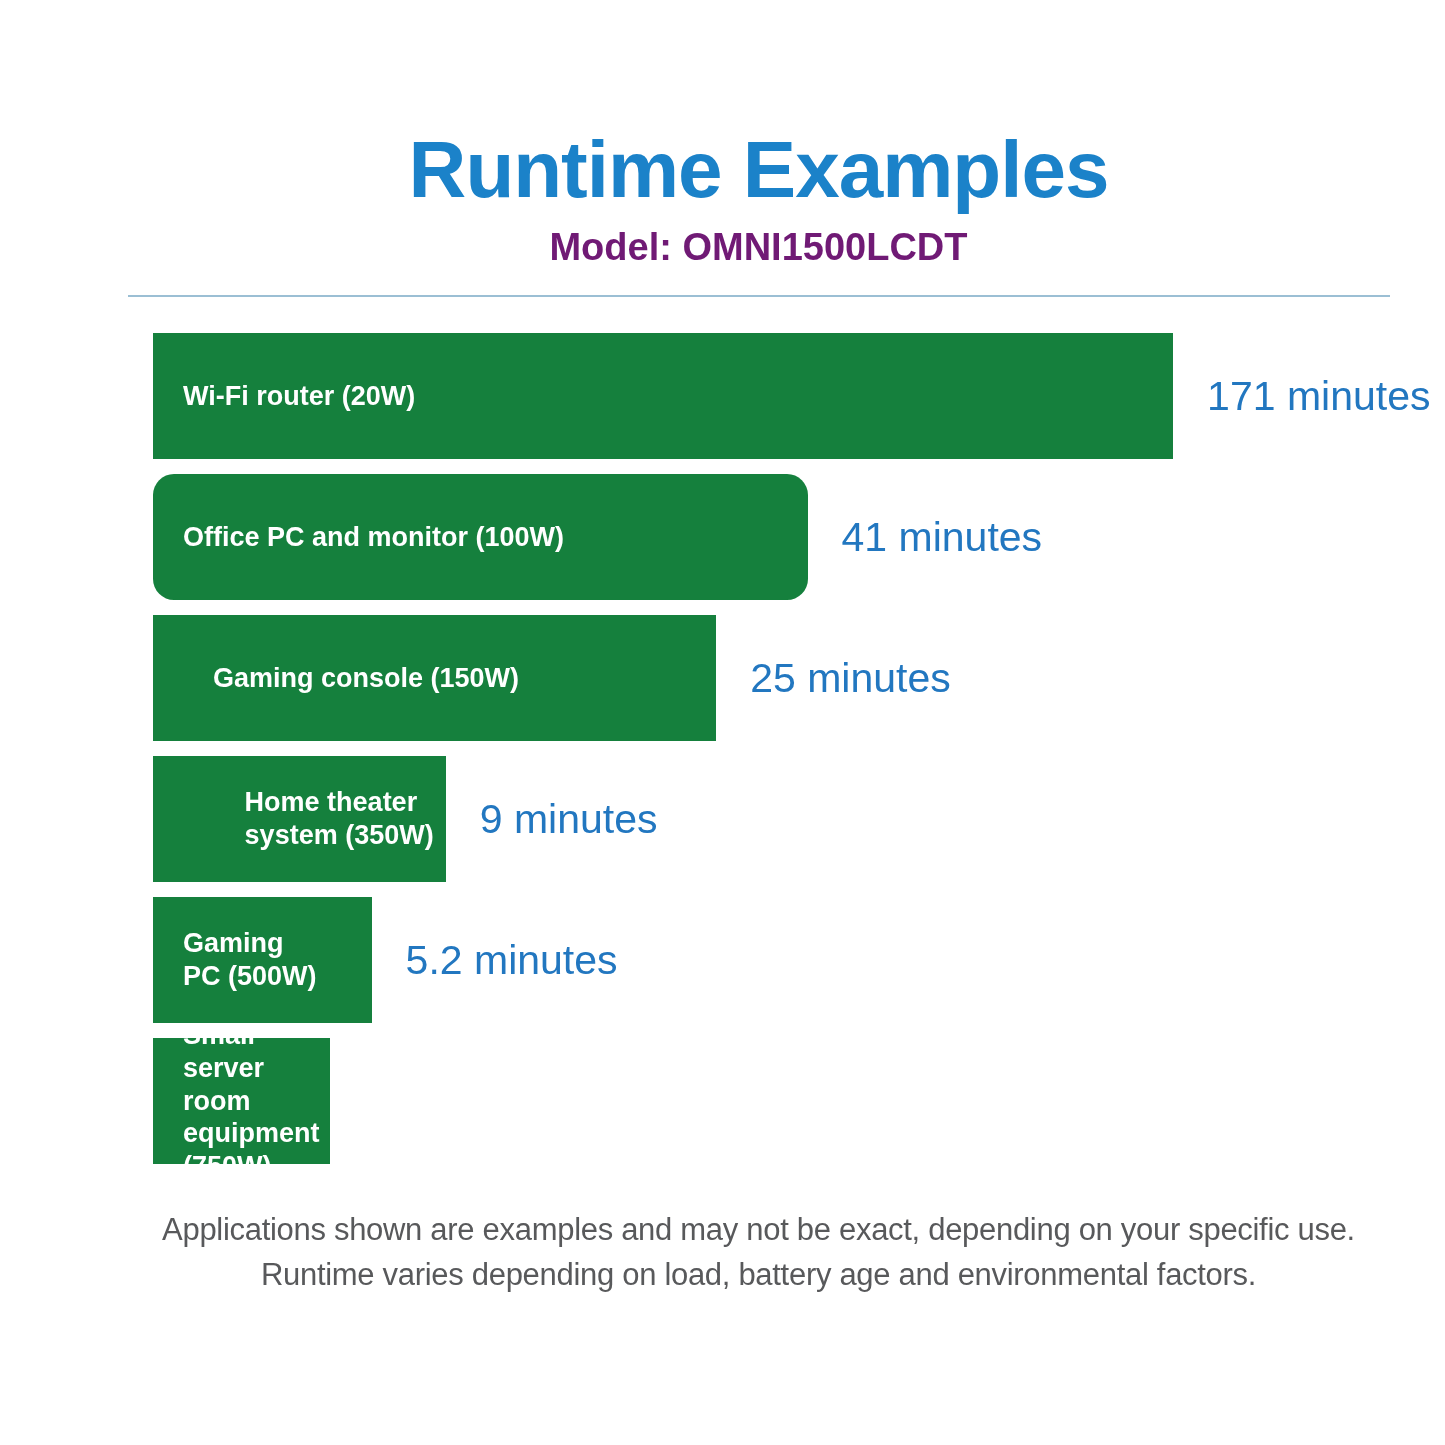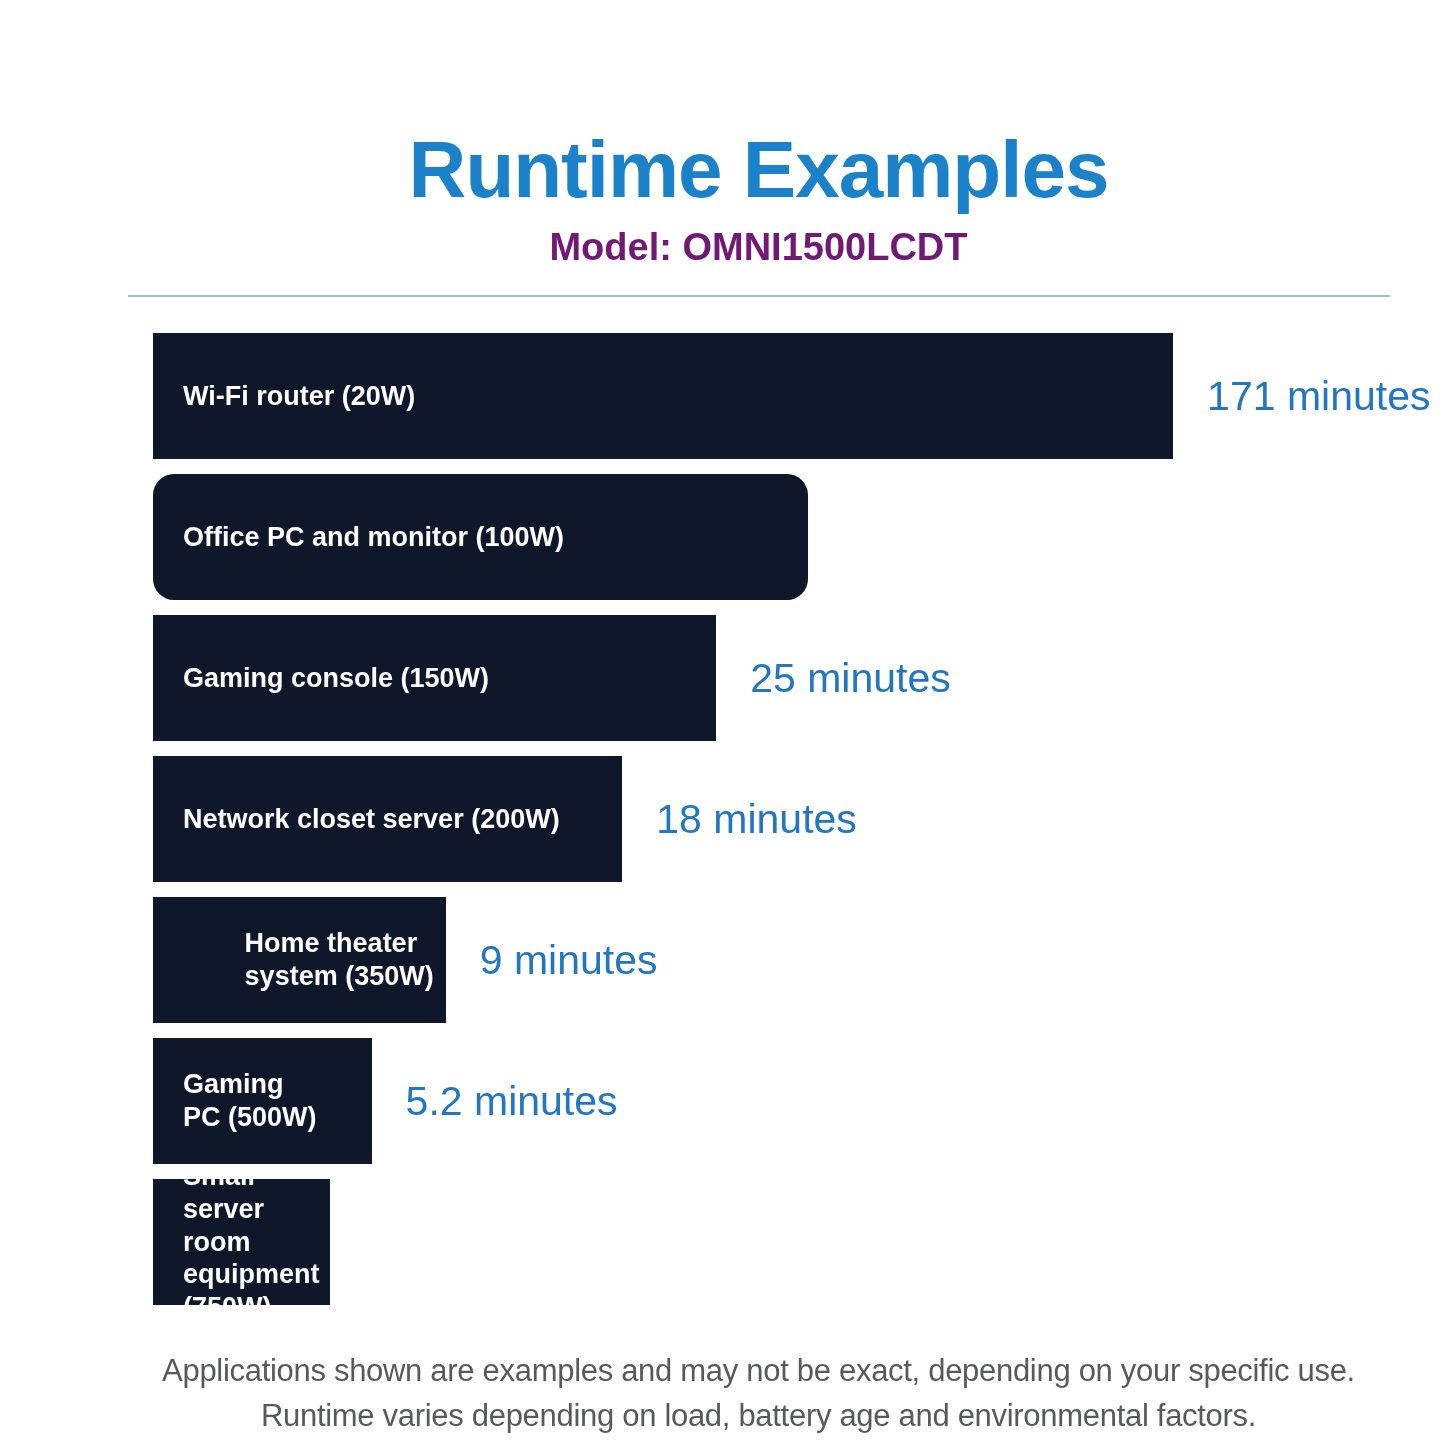--- a/index.html
+++ b/index.html
@@ -40,21 +40,21 @@
     width: 1259px;
   }
   .row {
     display: flex;
     align-items: center;
     height: 126px;
     margin-bottom: 15px;
   }
   .bar {
     height: 126px;
-    background: #0f172a;
+    background: #15803d;
     display: flex;
     align-items: center;
     flex-shrink: 0;
   }
   .bar-label {
     color: #ffffff;
     font-weight: 700;
     font-size: 27px;
     line-height: 1.22;
     padding-left: 18px;
@@ -96,35 +96,30 @@
       <div class="bar" style="width: 82.6%;">
         <span class="bar-label">Wi-Fi router (20W)</span>
       </div>
       <div class="value">171 minutes</div>
     </div>
 
     <div class="row">
       <div class="bar" style="width: 53%; border-radius: 21px;">
         <span class="bar-label">Office PC and monitor (100W)</span>
       </div>
+      <div class="value">41 minutes</div>
     </div>
 
     <div class="row">
-      <div class="bar" style="width: 45.6%;">
+      <div class="bar" style="width: 45.6%; padding-left: 30px;">
         <span class="bar-label">Gaming console (150W)</span>
       </div>
       <div class="value">25 minutes</div>
     </div>
 
-    <div class="row">
-      <div class="bar" style="width: 38%;">
-        <span class="bar-label">Network closet server (200W)</span>
-      </div>
-      <div class="value">18 minutes</div>
-    </div>
 
     <div class="row">
       <div class="bar" style="width: 23.7%; justify-content: flex-end;">
         <span class="bar-label">Home theater
 system (350W)</span>
       </div>
       <div class="value">9 minutes</div>
     </div>
 
     <div class="row">

